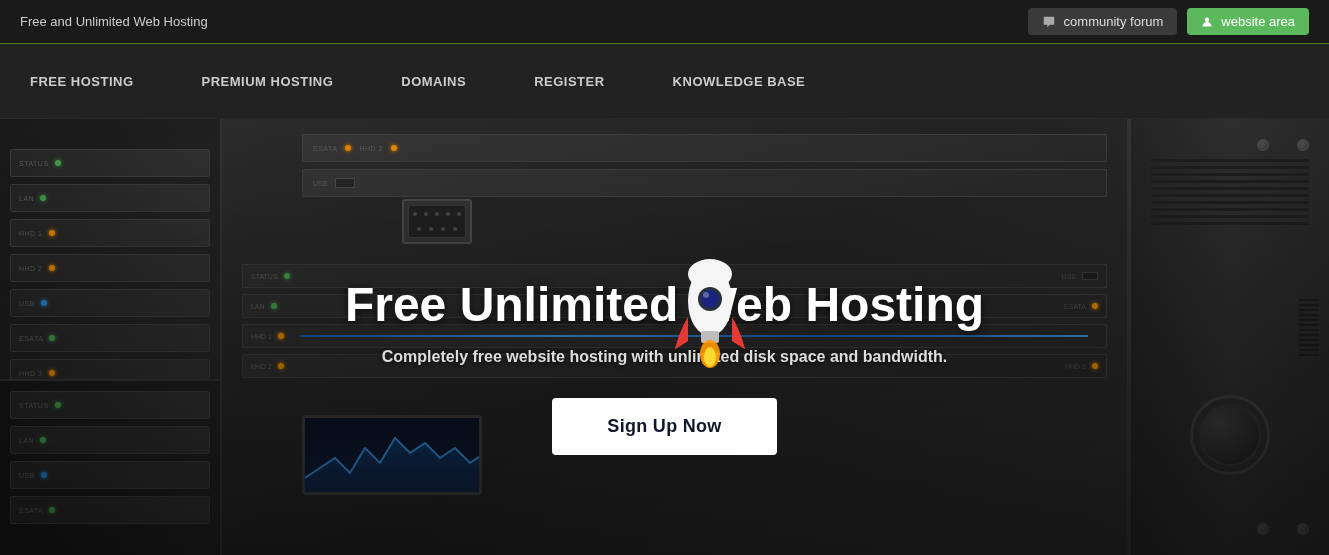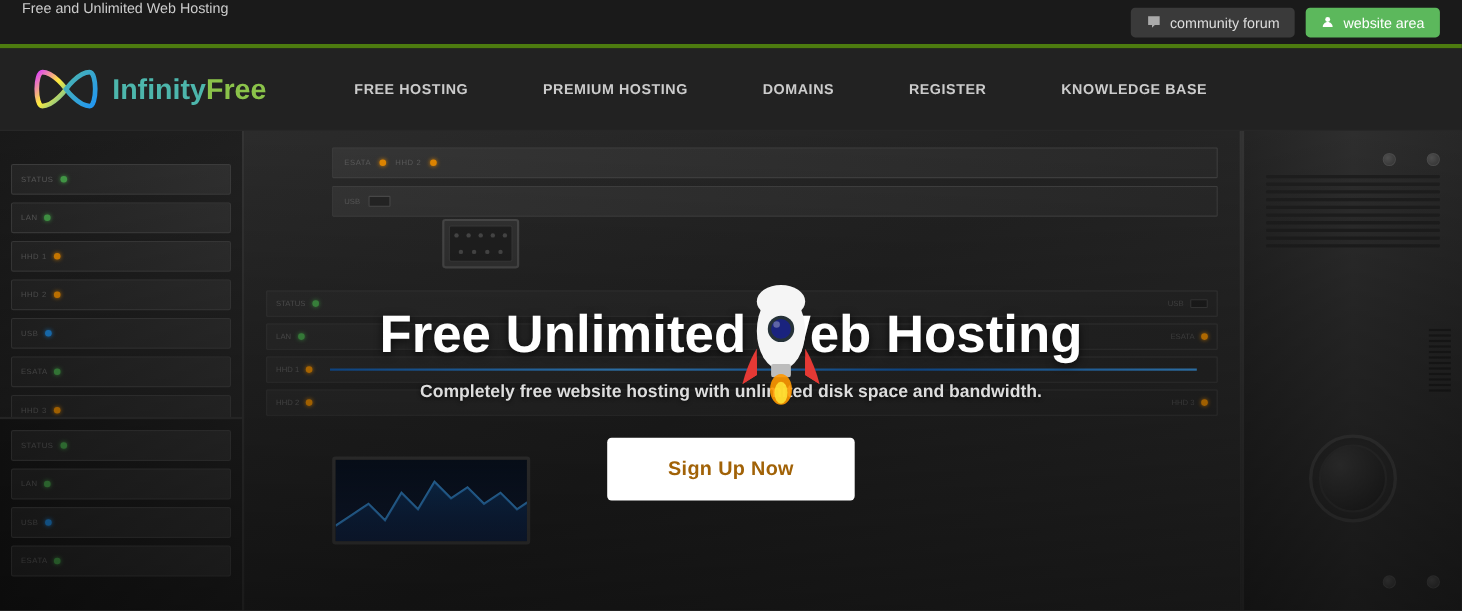--- a/index.html
+++ b/index.html
@@ -2,24 +2,25 @@
 <html><head>
   <meta charset="utf-8">
   <style>
     * { margin: 0; padding: 0; box-sizing: border-box; }
     body { font-family: 'Segoe UI', Arial, sans-serif; background: #1a1a1a; width: 1329px; overflow-x: hidden; }
 
     
     .top-bar {
       background: #1a1a1a;
       display: flex;
+      align-items: center;
       justify-content: space-between;
       padding: 0 20px;
       height: 44px;
-      border-bottom: 4px solid #4d7c0f;
+      border-bottom: 1px solid #4d7c0f;
     }
     .top-bar-title {
       color: #ccc;
       font-size: 13px;
       font-weight: 400;
     }
     .top-bar-actions {
       display: flex;
       gap: 10px;
       align-items: center;
@@ -203,21 +204,21 @@
     .hero-subtitle {
       font-size: 16px;
       font-weight: 700;
       color: #ddd;
       text-shadow: 0 1px 4px rgba(0,0,0,0.7);
       margin-bottom: 32px;
     }
     .btn-signup {
       display: inline-block;
       background: #fff;
-      color: #a16207;
+      color: #0f172a;
       border: none;
       border-radius: 4px;
       padding: 18px 55px;
       font-size: 18px;
       font-weight: 700;
       cursor: pointer;
       text-decoration: none;
       letter-spacing: 0.3px;
     }
 
@@ -253,42 +254,20 @@
       <svg class="person-icon-svg" viewBox="0 0 16 16" fill="#fff">
         <circle cx="8" cy="5" r="3"></circle>
         <path d="M2 14c0-3.3 2.7-6 6-6s6 2.7 6 6H2z"></path>
       </svg>
       <span>website area</span>
     </button>
   </div>
 </div>
 
 <nav class="nav-bar">
-  <div class="logo-area">
-
-    <svg class="logo-icon" viewBox="0 0 70 46" xmlns="http://www.w3.org/2000/svg">
-      <defs>
-        <linearGradient id="g1" x1="0%" y1="0%" x2="100%" y2="100%">
-          <stop offset="0%" style="stop-color:#e040fb"></stop>
-          <stop offset="50%" style="stop-color:#ffeb3b"></stop>
-          <stop offset="100%" style="stop-color:#4db6ac"></stop>
-        </linearGradient>
-        <linearGradient id="g2" x1="0%" y1="0%" x2="100%" y2="100%">
-          <stop offset="0%" style="stop-color:#4db6ac"></stop>
-          <stop offset="100%" style="stop-color:#2196f3"></stop>
-        </linearGradient>
-      </defs>
-
-      <path d="M35 23 C35 23 22 5 10 5 C2 5 2 41 10 41 C22 41 35 23 35 23 Z" fill="none" stroke="url(#g1)" stroke-width="5" stroke-linecap="round"></path>
-      <path d="M35 23 C35 23 48 5 60 5 C68 5 68 41 60 41 C48 41 35 23 35 23 Z" fill="none" stroke="url(#g2)" stroke-width="5" stroke-linecap="round"></path>
-    </svg>
-    <div class="logo-text">
-      <span class="infinity">Infinity</span><span class="free">Free</span>
-    </div>
-  </div>
   <ul class="nav-links">
     <li><a href="#">FREE HOSTING</a></li>
     <li><a href="#">PREMIUM HOSTING</a></li>
     <li><a href="#">DOMAINS</a></li>
     <li><a href="#">REGISTER</a></li>
     <li><a href="#">KNOWLEDGE BASE</a></li>
   </ul>
 </nav>
 
 <section class="hero">

